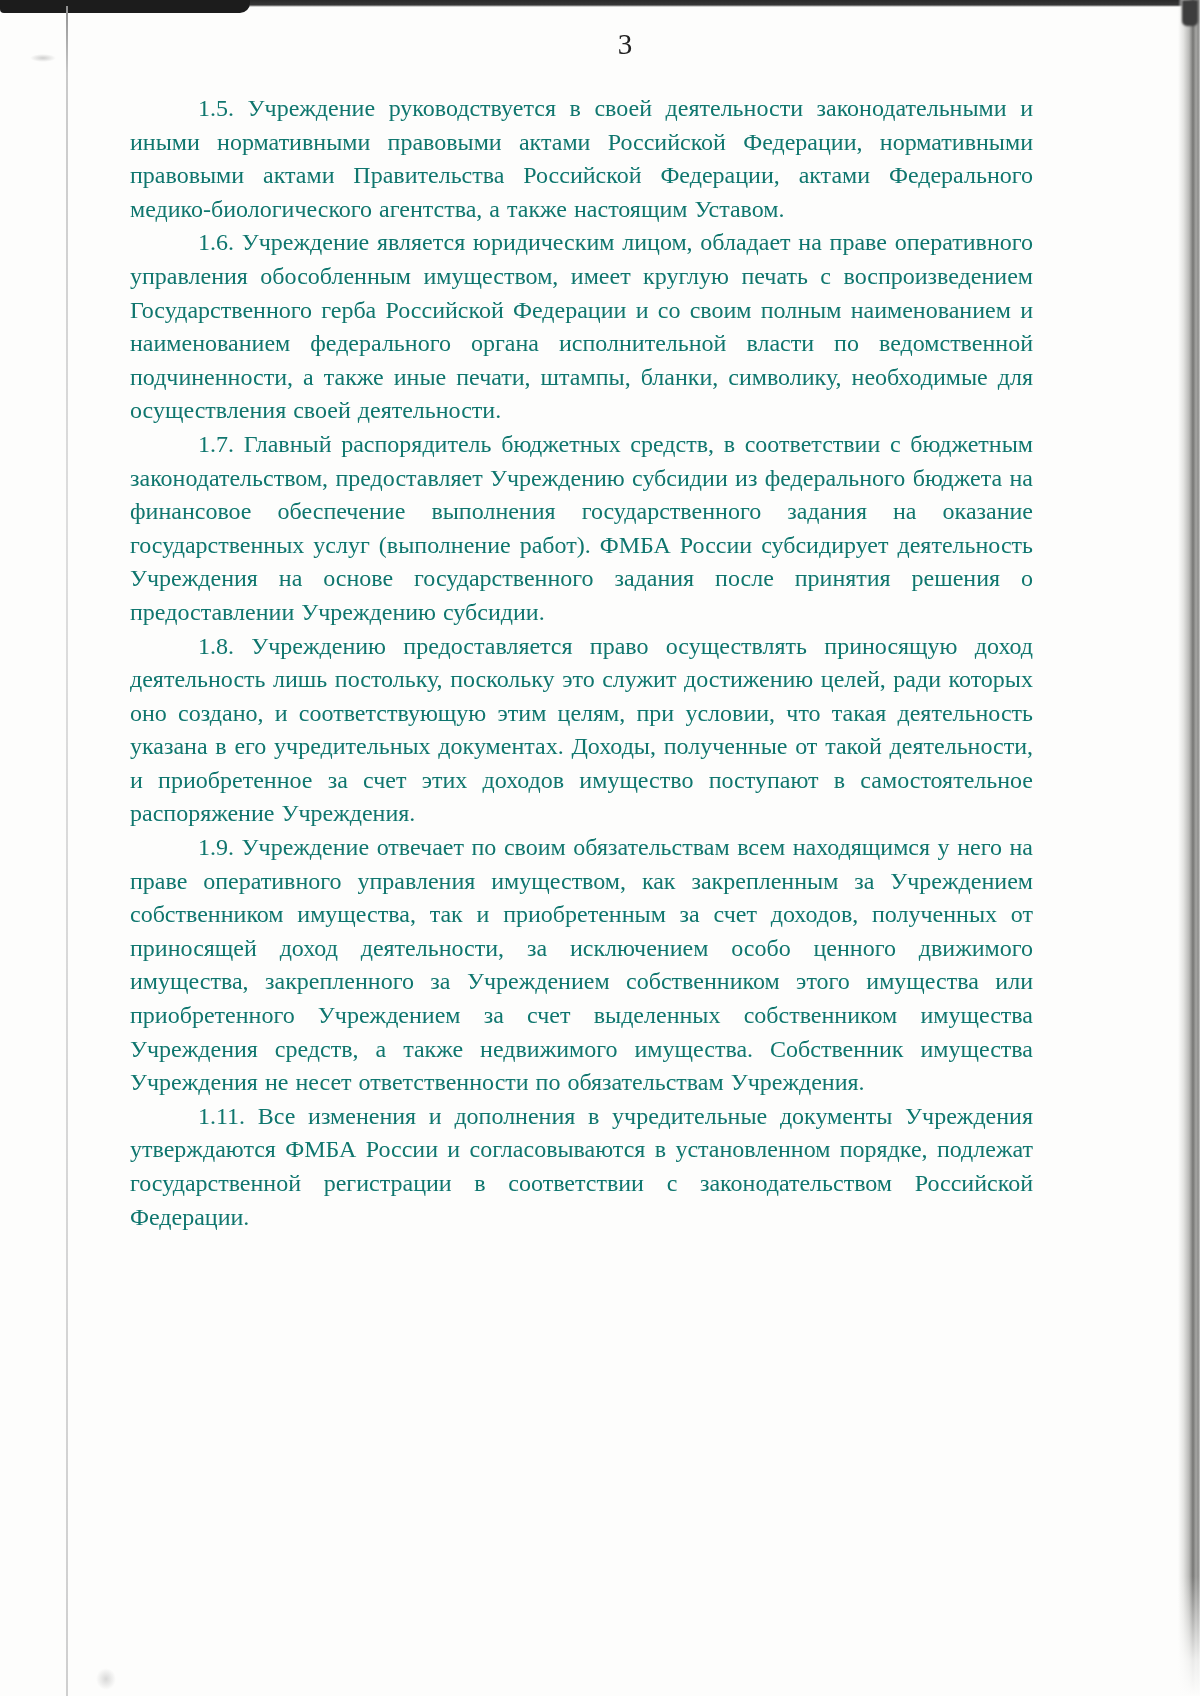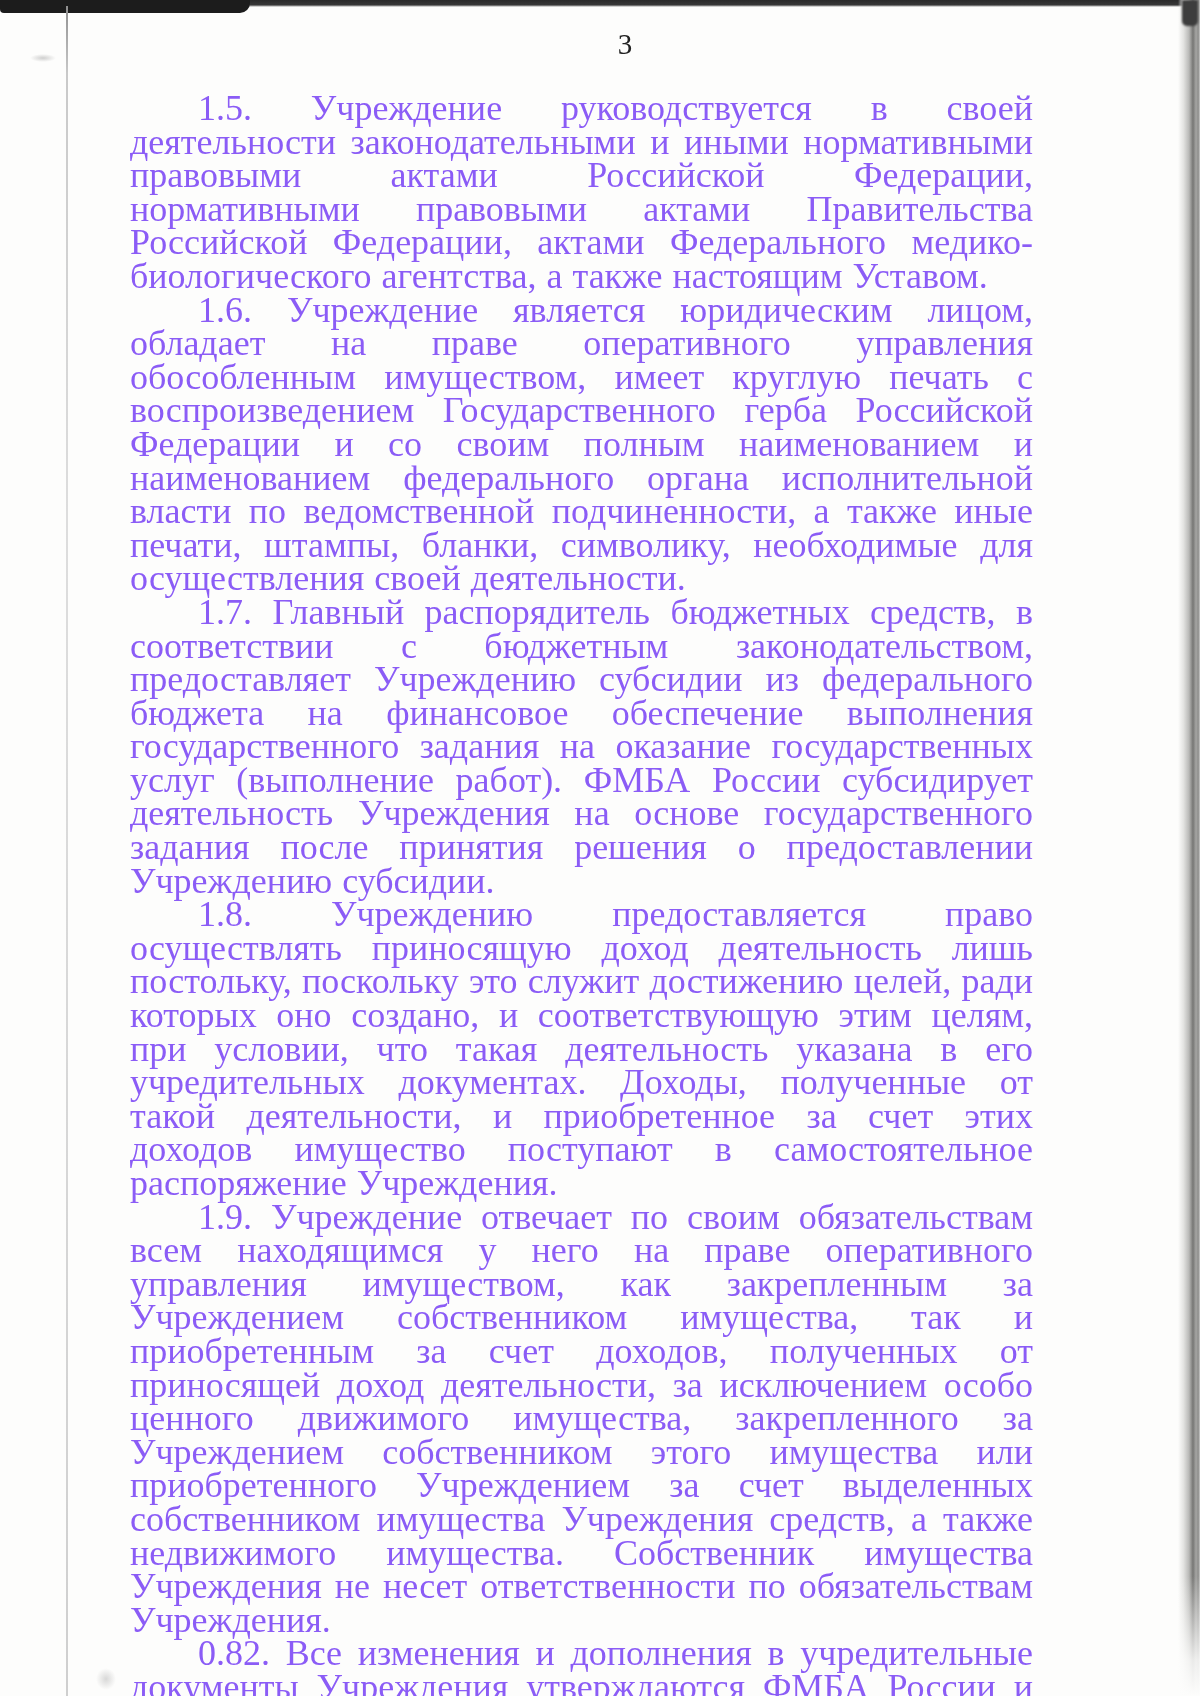--- a/index.html
+++ b/index.html
@@ -81,23 +81,23 @@
     font-size: 29px;
     color: #222;
   }
   .content {
     position: absolute;
     top: 92px; left: 130px;
     width: 903px;
   }
   .content p {
     margin: 0;
-    font-size: 36px;
+    font-size: 24px;
     line-height: 33.6px;
-    color: #8b5cf6;
+    color: #0f766e;
     text-align: justify;
     text-indent: 68px;
     word-spacing: 1px;
   }
 </style>
 </head>
 <body>
 
 <div class="scan-top-edge"></div>
 <div class="scan-top-edge-thick"></div>
@@ -107,14 +107,14 @@
 <div class="scan-smudge-bottom-left"></div>
 
 <div class="page-number">3</div>
 
 <div class="content">
   <p>1.5. Учреждение руководствуется в своей деятельности законодательными и иными нормативными правовыми актами Российской Федерации, нормативными правовыми актами Правительства Российской Федерации, актами Федерального медико-биологического агентства, а также настоящим Уставом.</p>
   <p>1.6. Учреждение является юридическим лицом, обладает на праве оперативного управления обособленным имуществом, имеет круглую печать с воспроизведением Государственного герба Российской Федерации и со своим полным наименованием и наименованием федерального органа исполнительной власти по ведомственной подчиненности, а также иные печати, штампы, бланки, символику, необходимые для осуществления своей деятельности.</p>
   <p>1.7. Главный распорядитель бюджетных средств, в соответствии с бюджетным законодательством, предоставляет Учреждению субсидии из федерального бюджета на финансовое обеспечение выполнения государственного задания на оказание государственных услуг (выполнение работ). ФМБА России субсидирует деятельность Учреждения на основе государственного задания после принятия решения о предоставлении Учреждению субсидии.</p>
   <p>1.8. Учреждению предоставляется право осуществлять приносящую доход деятельность лишь постольку, поскольку это служит достижению целей, ради которых оно создано, и соответствующую этим целям, при условии, что такая деятельность указана в его учредительных документах. Доходы, полученные от такой деятельности, и приобретенное за счет этих доходов имущество поступают в самостоятельное распоряжение Учреждения.</p>
   <p>1.9. Учреждение отвечает по своим обязательствам всем находящимся у него на праве оперативного управления имуществом, как закрепленным за Учреждением собственником имущества, так и приобретенным за счет доходов, полученных от приносящей доход деятельности, за исключением особо ценного движимого имущества, закрепленного за Учреждением собственником этого имущества или приобретенного Учреждением за счет выделенных собственником имущества Учреждения средств, а также недвижимого имущества. Собственник имущества Учреждения не несет ответственности по обязательствам Учреждения.</p>
-  <p>0.82. Все изменения и дополнения в учредительные документы Учреждения утверждаются ФМБА России и согласовываются в установленном порядке, подлежат государственной регистрации в соответствии с законодательством Российской Федерации.</p>
+  <p>1.11. Все изменения и дополнения в учредительные документы Учреждения утверждаются ФМБА России и согласовываются в установленном порядке, подлежат государственной регистрации в соответствии с законодательством Российской Федерации.</p>
 </div>
 
 </body></html>

